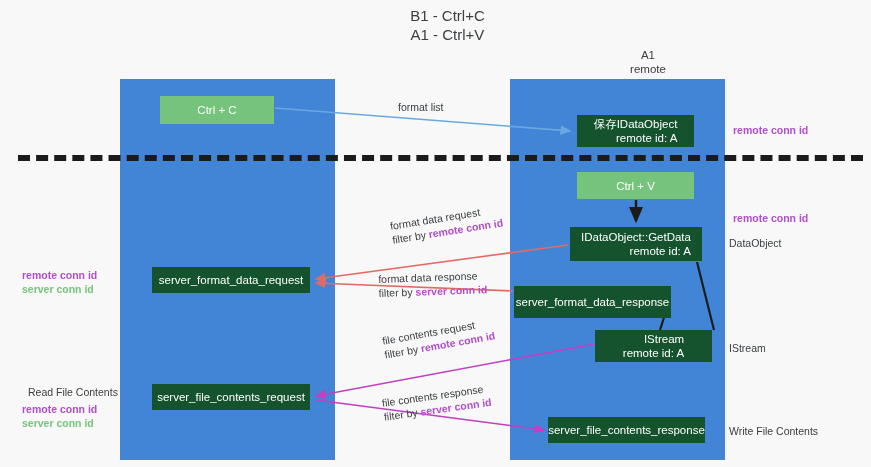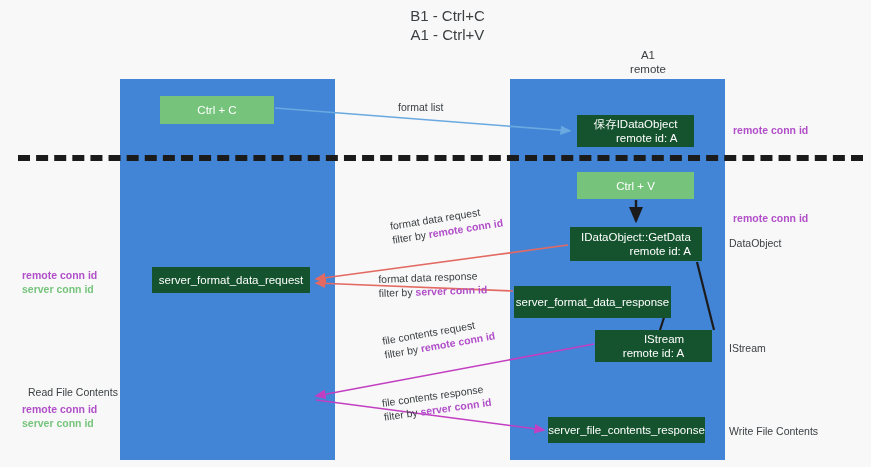--- a/index.html
+++ b/index.html
@@ -173,20 +173,23 @@
     <span>server_format_data_response</span>
   </div>
 
   <div class="abs node orange" id="n-istream">
     <div>
       <div>IStream</div>
       <div>remote id: A</div>
     </div>
   </div>
 
+  <div class="abs node orange" id="n-sfcreq">
+    <span>server_file_contents_request</span>
+  </div>
 
   <div class="abs node orange" id="n-sfcres">
     <span>server_file_contents_response</span>
   </div>
 
   <div class="abs edge-lbl" id="l-formatlist">
     <span>format list</span>
   </div>
 
   <div class="abs edge-lbl" id="l-fdreq">

